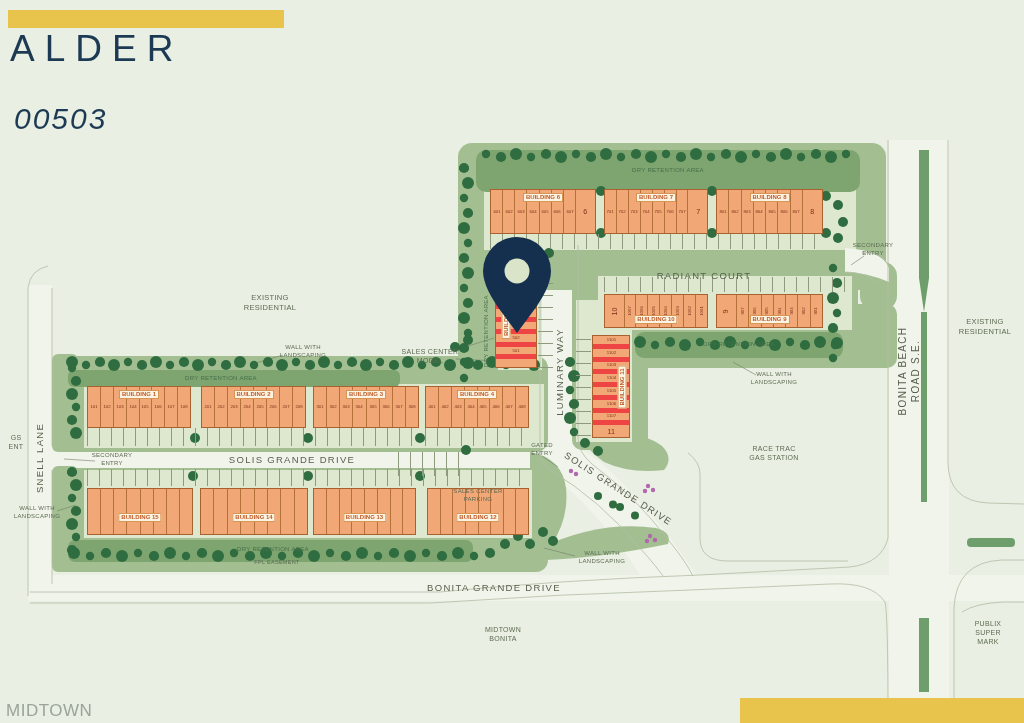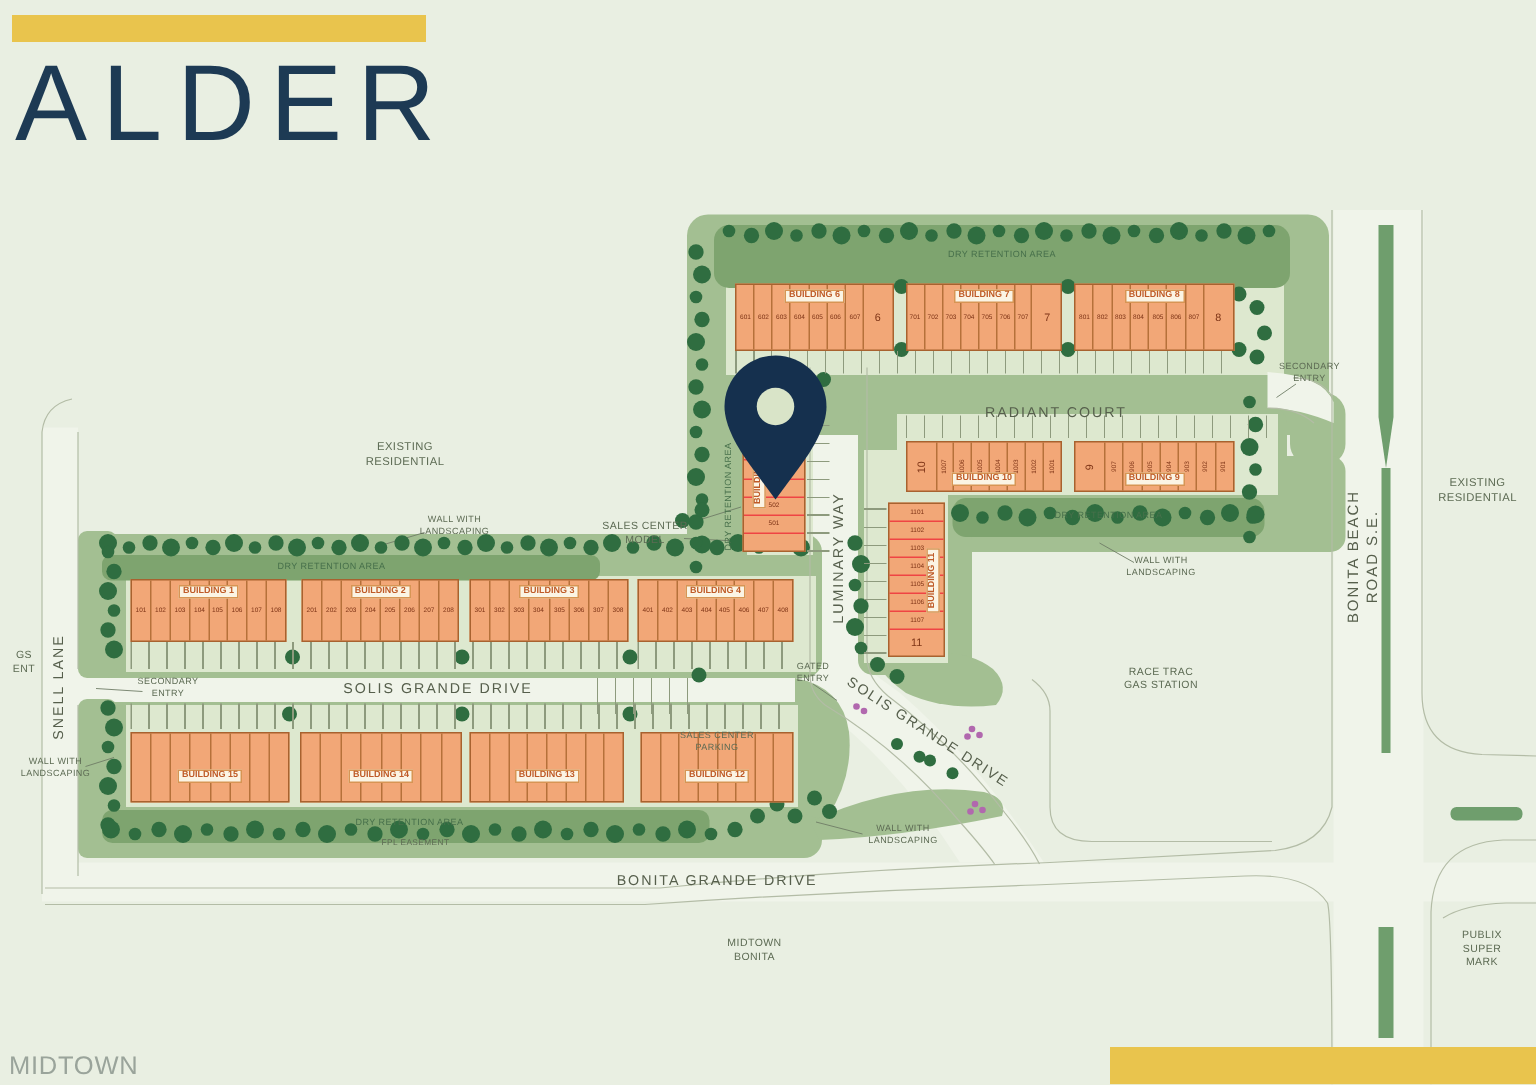--- a/index.html
+++ b/index.html
@@ -2,33 +2,33 @@
 <html><head>
 <meta charset="utf-8">
 <style>
   html,body{margin:0;padding:0;background:#e9efe2;}
   #stage{position:relative;width:1024px;height:723px;overflow:hidden;
          font-family:"Liberation Sans",sans-serif;background:#e9efe2;}
   svg.layer{position:absolute;left:0;top:0;pointer-events:none;}
 
   
   .goldbar{position:absolute;background:#e9c44d;}
-  #title{position:absolute;left:10px;top:28px;font-size:72px;letter-spacing:10px;
+  #title{position:absolute;left:10px;top:28px;font-size:37px;letter-spacing:10px;
          color:#1d3a54;font-weight:400;}
   #subtitle{position:absolute;left:14px;top:102px;font-size:30px;font-style:italic;
          letter-spacing:2px;color:#1d3a54;}
   #wm{position:absolute;left:6px;top:701px;font-size:17px;color:#9aa49b;letter-spacing:.5px;}
 
   
   .bldg{position:absolute;background:#f2a777;border:1px solid #a8622f;box-sizing:border-box;}
   .cells{display:flex;width:100%;height:100%;}
   .bldg.v .cells{flex-direction:column;}
   .cell{flex:1;display:flex;align-items:center;justify-content:center;min-width:0;min-height:0;}
   .bldg.h .cell + .cell{border-left:1px solid #b5713a;}
-  .bldg.v .cell + .cell{border-top:1px solid #ef4444;}
+  .bldg.v .cell + .cell{border-top:5px solid #ef4444;}
   .cell span{font-size:6px;transform:scale(.72);color:#7e3416;white-space:nowrap;}
   .wide-last.h .cell:last-child{flex:1.7;}
   .wide-first .cell:first-child{flex:1.7;}
   .wide-last .cell:last-child span,.wide-first .cell:first-child span{font-size:8px;transform:scale(.9);}
   .vnum .cell span{transform:rotate(-90deg) scale(.72);}
   .vnum.wide-first .cell:first-child span{transform:rotate(-90deg) scale(.9);}
   .bldg.v.wide-last .cell:last-child{flex:1.5;}
   .blabel{position:absolute;left:50%;transform:translateX(-50%);background:#fbf4e4;
           border:1px solid #d79554;color:#bf5b28;font-size:6px;font-weight:bold;
           line-height:1.15;padding:0 2px;white-space:nowrap;z-index:3;}
@@ -764,21 +764,21 @@
   <div class="comb" style="left:87px;top:469px;width:441px;height:17px"></div>
   <div class="comb" style="left:490px;top:234px;width:332px;height:15px"></div>
   <div class="comb" style="left:604px;top:277px;width:248px;height:15px"></div>
   <div class="comb" style="left:398px;top:452px;width:66px;height:24px"></div>
   <div class="vcomb" style="left:576px;top:336px;width:15px;height:100px"></div>
   <div class="vcomb" style="left:538px;top:272px;width:15px;height:96px"></div>
 
   <div class="lbl street" style="left:704px;top:276px">RADIANT COURT</div>
   <div class="lbl street" style="left:292px;top:460px">SOLIS GRANDE DRIVE</div>
   <div class="lbl street diag" style="left:618px;top:489px">SOLIS GRANDE DRIVE</div>
-  <div class="lbl street" style="left:478px;top:588px">BONITA GRANDE DRIVE</div>
+  <div class="lbl street" style="left:494px;top:588px">BONITA GRANDE DRIVE</div>
   <div class="lbl street rot" style="left:560px;top:372px">LUMINARY WAY</div>
   <div class="lbl street rot" style="left:40px;top:458px">SNELL LANE</div>
   <div class="lbl street rot" style="left:909px;top:371px;font-size:10px">BONITA BEACH ROAD S.E.</div>
 
   <div class="lbl s8" style="left:270px;top:303px">EXISTING
 RESIDENTIAL</div>
   <div class="lbl s8" style="left:985px;top:327px">EXISTING
 RESIDENTIAL</div>
   <div class="lbl s7" style="left:774px;top:453px">RACE TRAC
 GAS STATION</div>
@@ -815,14 +815,15 @@
 PARKING</div>
 
   <svg class="layer" width="1024" height="723" viewBox="0 0 1024 723" style="z-index:10">
     <path d="M517 237 a34 34 0 0 1 34 34 c0 13 -9 28 -17 39 l-17 23 l-17 -23 c-8 -11 -17 -26 -17 -39 a34 34 0 0 1 34 -34 z" fill="#15304e"></path>
     <circle cx="517" cy="271" r="12.5" fill="#d9e4c8"></circle>
   </svg>
 
   <div class="goldbar" style="left:8px;top:10px;width:276px;height:18px"></div>
   <div class="goldbar" style="left:740px;top:698px;width:284px;height:25px"></div>
   <div id="title">ALDER</div>
+  <div id="subtitle">00503</div>
   <div id="wm">MIDTOWN</div>
 </div>
 
 </body></html>

